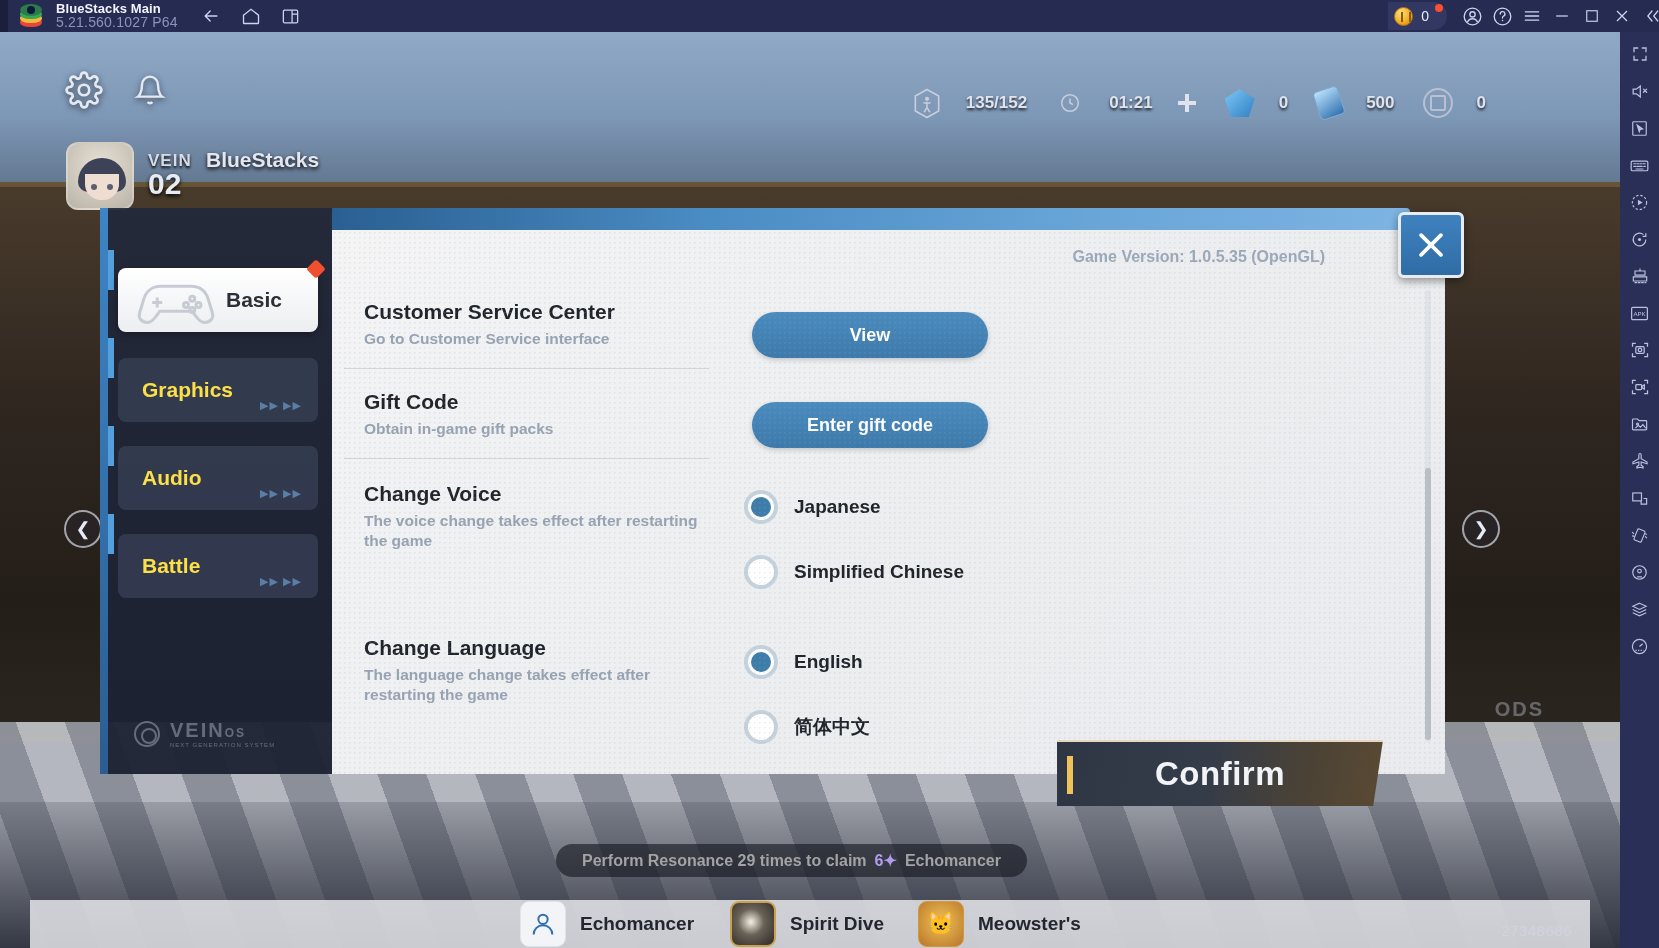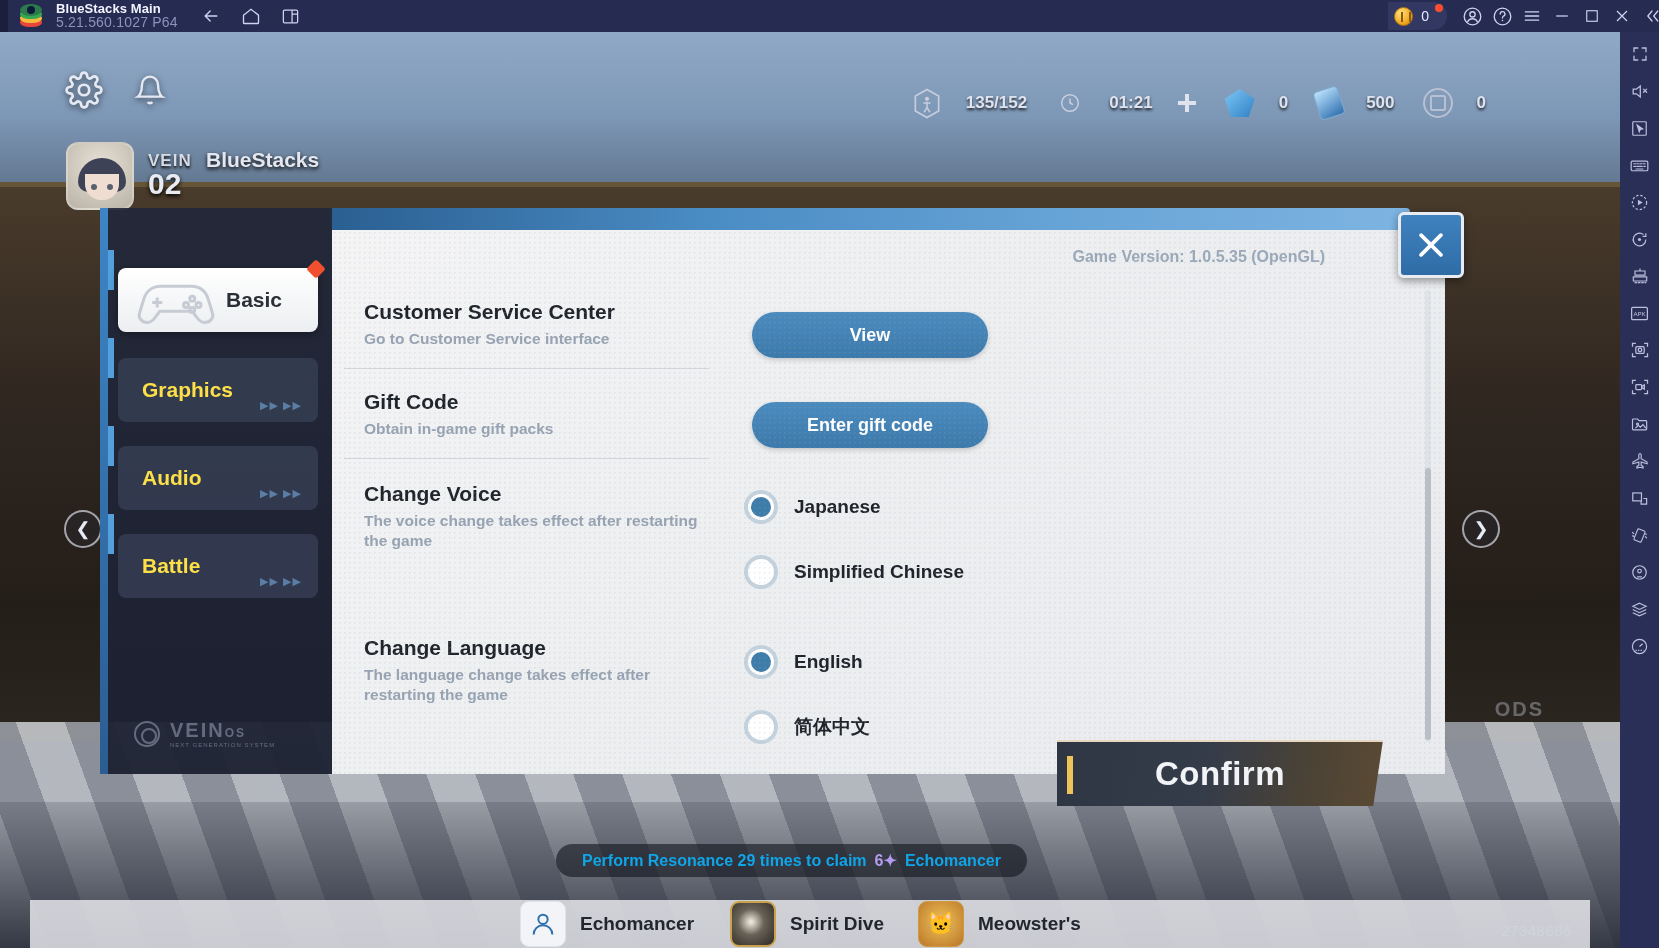--- a/index.html
+++ b/index.html
@@ -121,21 +121,21 @@
     border:2px solid rgba(230,235,245,.65); display:flex; align-items:center; justify-content:center;
     color:#e6ebf5; font-size:18px; cursor:pointer; background: rgba(40,45,60,.25);
   }
 
   
   .quest {
     position:absolute; left:556px; top:812px; height:33px; padding:0 26px;
     background: rgba(20,22,30,.62); border-radius:17px;
     display:flex; align-items:center; gap:8px;
   }
-  .quest-txt { color:#0ea5e9; font-size:16px; font-weight:bold; }
+  .quest-txt { color:#a3a3a3; font-size:16px; font-weight:bold; }
   .quest-star { color:#b39bf0; font-size:16px; font-weight:bold; }
 
   
   .botbar {
     position:absolute; left:30px; top:868px; width:1560px; height:48px;
     background: rgba(235,237,242,.82); display:flex; align-items:center;padding-left:46px;
   }
   .nav-item { display:flex; align-items:center; gap:14px; position:absolute; }
   .nav-ico { width:46px; height:46px; border-radius:9px; display:flex; align-items:center; justify-content:center; }
   .nav-ico.a { background:#f2f4f8; border:1px solid #dfe3ea; color:#2f6fae; }

